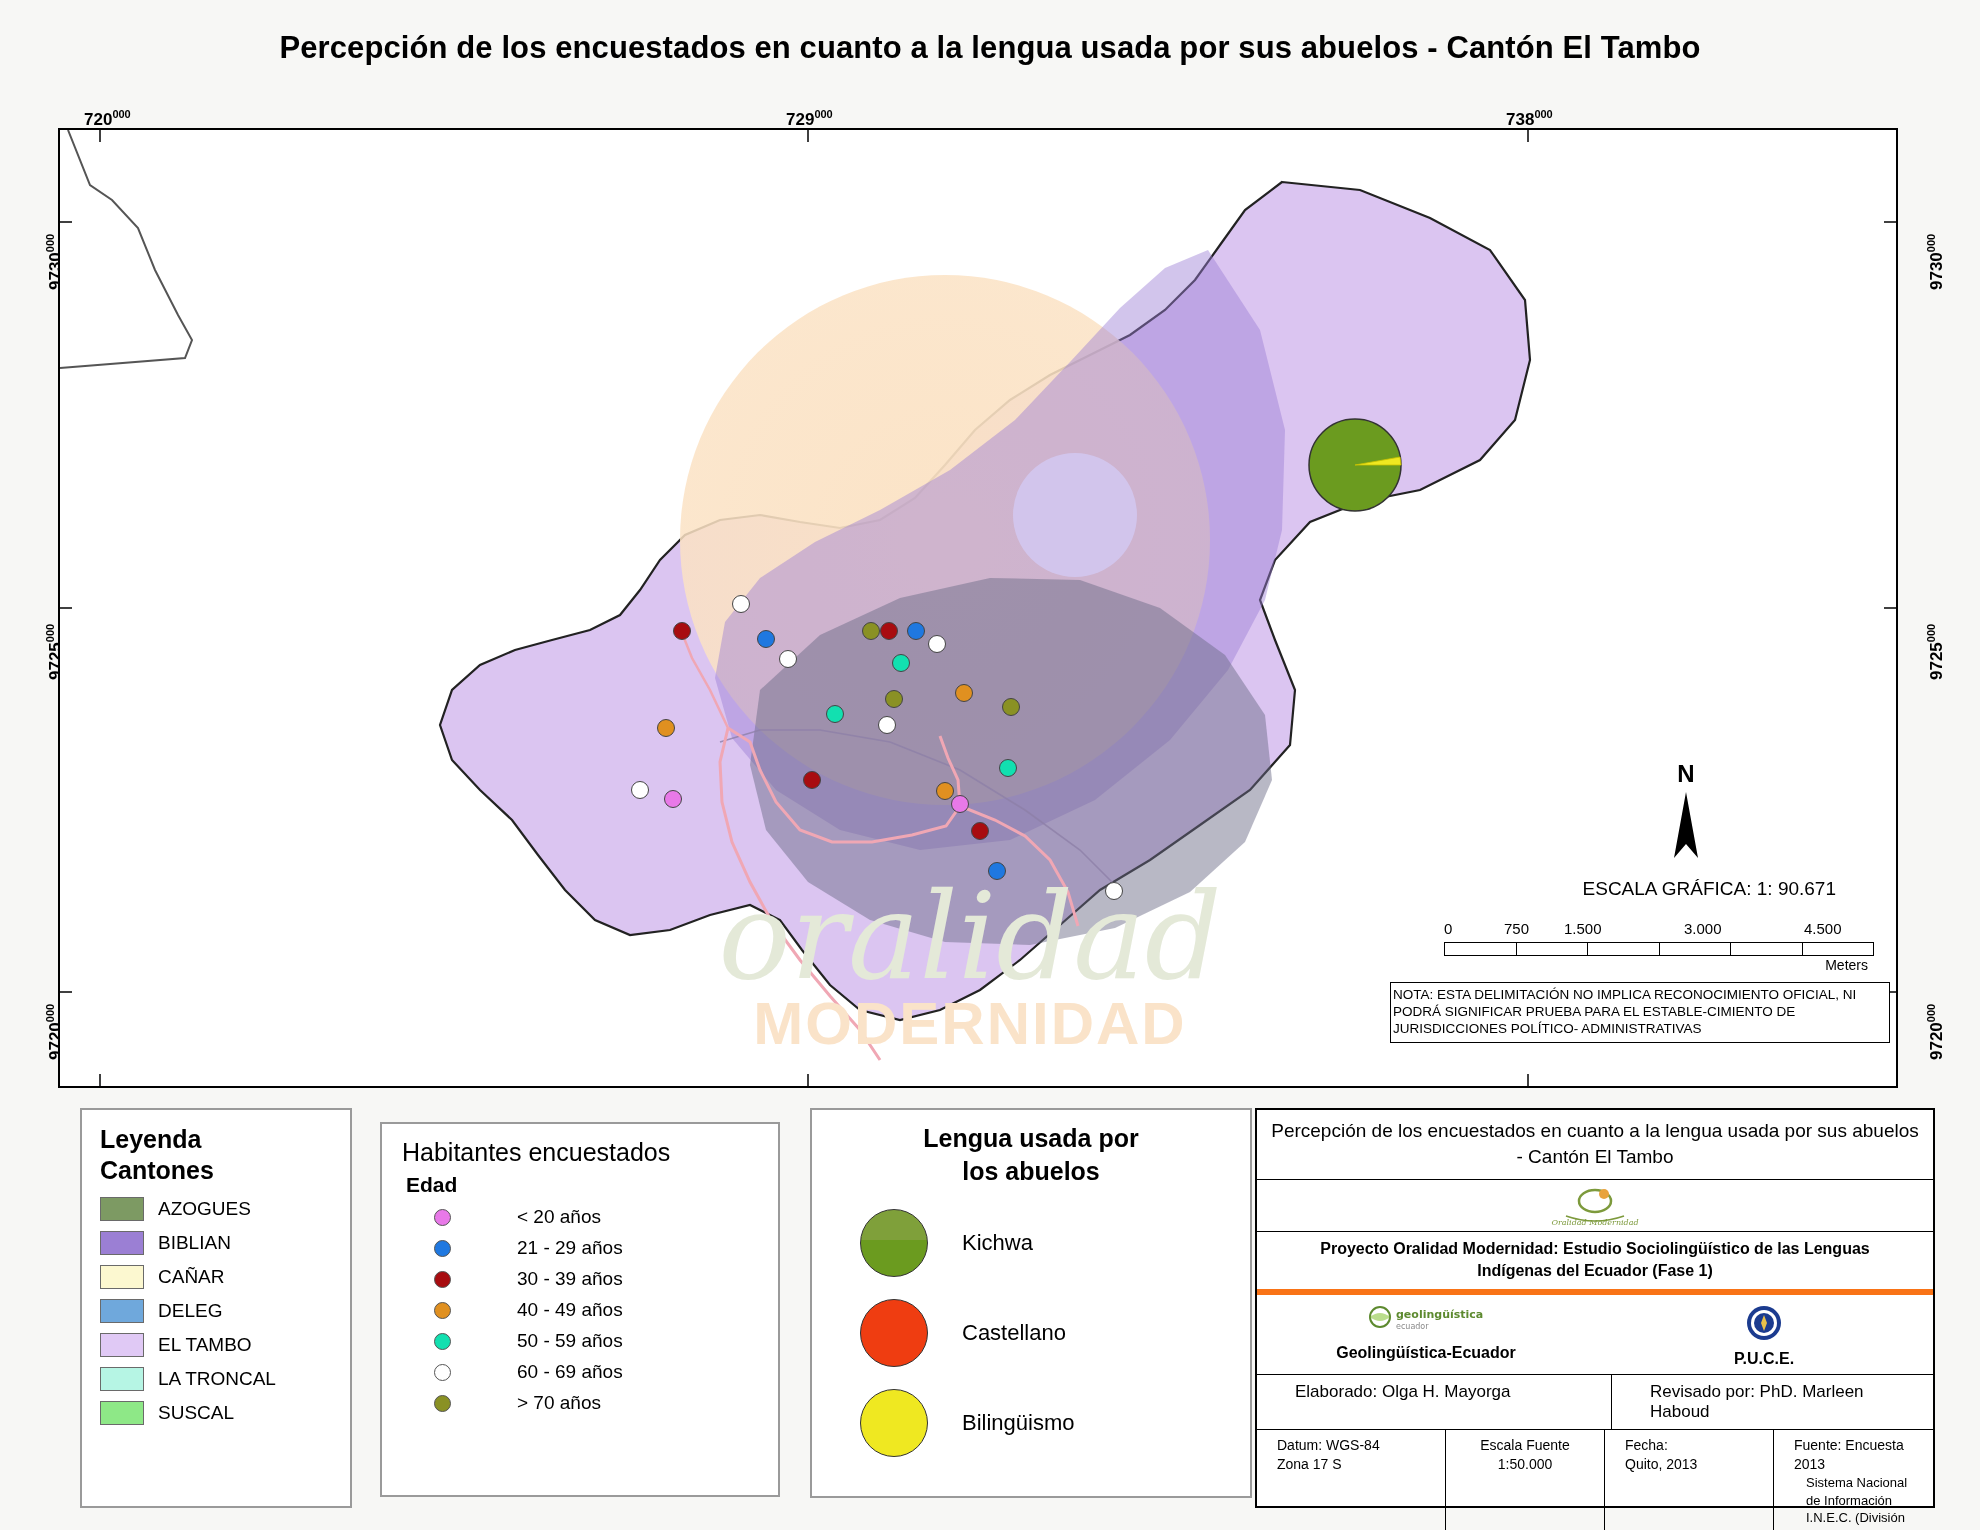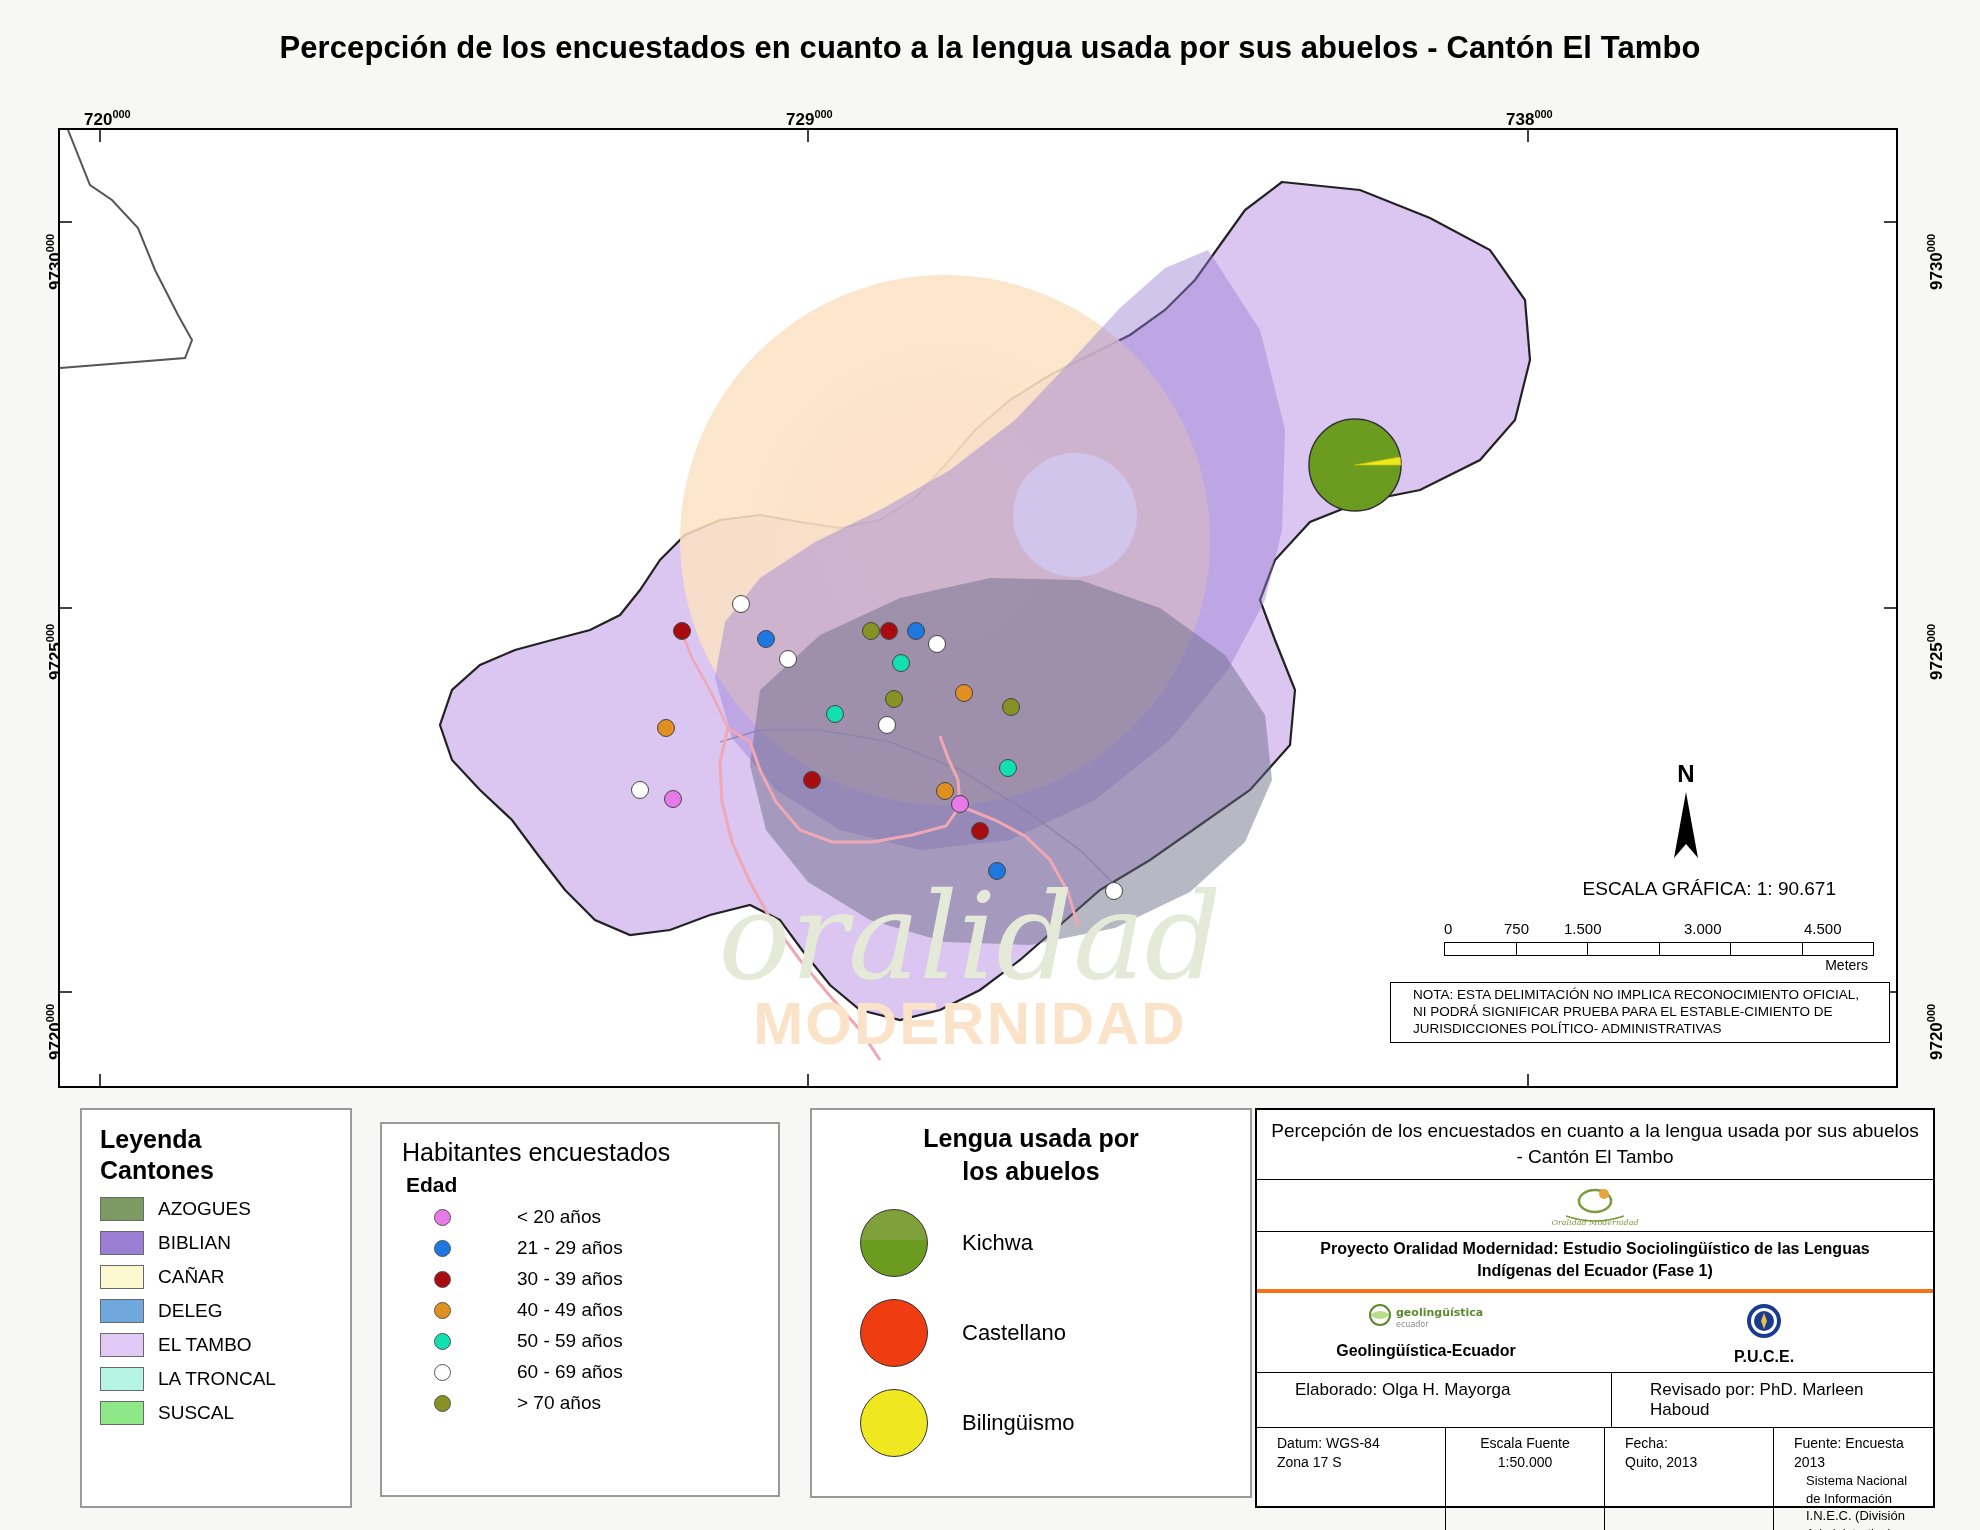--- a/index.html
+++ b/index.html
@@ -95,21 +95,21 @@
     text-align: right;
     margin-top: 1px;
     padding-right: 6px;
   }
   #map-note {
     position: absolute;
     right: 6px; top: 852px;
     width: 500px;
     border: 1px solid #000;
     background: #fff;
-    padding: 4px 22px;
+    padding: 4px 2px;
     font-size: 13.5px;
     line-height: 1.25;
     box-sizing: border-box;
   }
 
   
   #watermark {
     position: absolute;
     left: 560px; top: 880px;
     width: 820px;
@@ -243,21 +243,21 @@
     border-bottom: 1px solid #000;
     padding: 6px 0 0;
     text-align: center;
   }
   #info-project {
     text-align: center;
     font-weight: bold;
     font-size: 16px;
     line-height: 1.35;
     padding: 6px 24px 8px;
-    border-bottom: 4px solid #f97316;
+    border-bottom: 6px solid #f97316;
   }
   #info-orgs {
     display: flex;
     border-bottom: 1px solid #000;
   }
   #info-orgs > div {
     flex: 1;
     text-align: center;
     padding: 8px 0 6px;
   }

